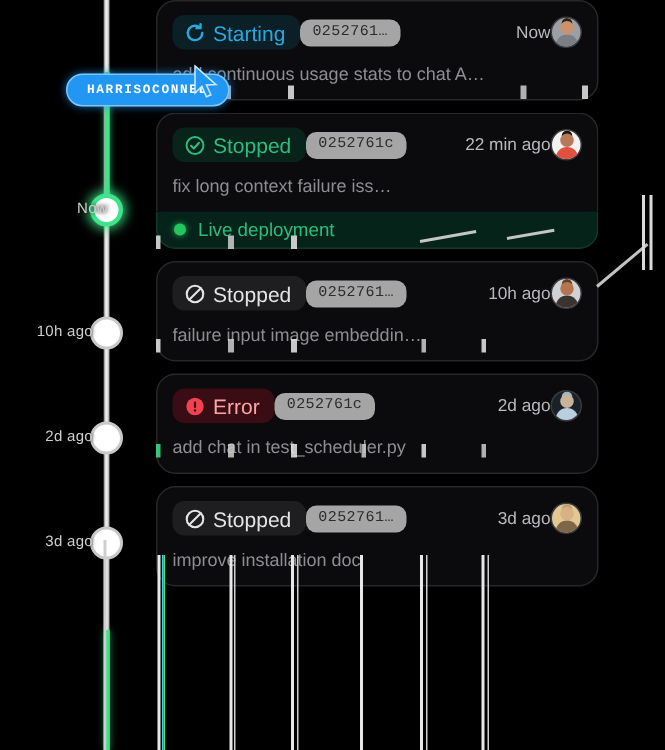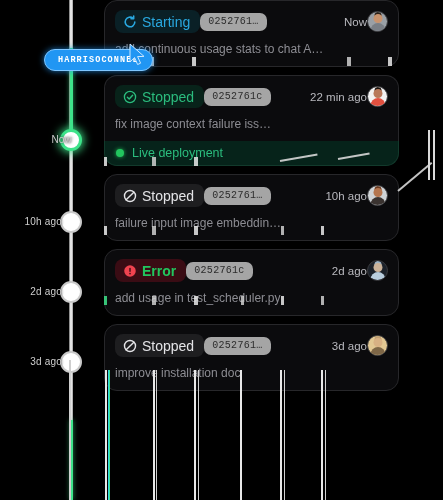--- a/index.html
+++ b/index.html
@@ -140,21 +140,21 @@
     border-radius: 8px;
     font-size: 14px;
     line-height: 1;
     white-space: nowrap;
   }
   .badge .glyph { display: inline-flex; width: 14px; height: 14px; }
 
   .badge-starting { background: #0a2026; color: #29a8e0; }
   .badge-healthy  { background: #08231a; color: #2bbd7e; }
   .badge-stopped  { background: #1e1e20; color: #e4e4e7; }
-  .badge-error    { background: #3a0c14; color: #22c55e; font-weight: bold; }
+  .badge-error    { background: #3a0c14; color: #fca5a5; }
 
   .sha {
     display: inline-flex;
     align-items: center;
     height: 18px;
     padding: 0 8px;
     border-radius: 7px;
     background: #a5a5a5;
     color: #2c2c2c;
     font-family: "Liberation Mono", monospace;
@@ -338,21 +338,21 @@
             <span>Stopped</span>
           </span>
           <span class="sha">0252761c</span>
           <span class="spacer"></span>
           <span class="ago">22 min ago</span>
           <span class="avatar" style="background:#f2f2f2">
             <span class="face" style="background:#e2503f"></span>
             <span class="head" style="background:#b8795a; box-shadow:0 -3px 0 -1px #1d1510"></span>
           </span>
         </div>
-        <div class="card-sub">fix image context failure iss…</div>
+        <div class="card-sub">fix long context failure iss…</div>
       </div>
       <div class="live-strip">
         <span class="live-dot"></span>
         <span class="live-text">Live deployment</span>
       </div>
     </div>
 
     <div class="card">
       <div class="card-head">
         <span class="badge badge-stopped">
@@ -388,21 +388,21 @@
           <span>Error</span>
         </span>
         <span class="sha">0252761c</span>
         <span class="spacer"></span>
         <span class="ago">2d ago</span>
         <span class="avatar" style="background:#1b2129">
           <span class="face" style="background:#b9cede"></span>
           <span class="head" style="background:#cbb39a; box-shadow:0 -3px 0 -1px #9fb6c7"></span>
         </span>
       </div>
-      <div class="card-sub">add usage in test_scheduler.py</div>
+      <div class="card-sub">add chat in test_scheduler.py</div>
     </div>
 
     <div class="card">
       <div class="card-head">
         <span class="badge badge-stopped">
           <span class="glyph">
             <svg width="14" height="14" viewBox="0 0 16 16">
               <circle cx="8" cy="8" r="6.3" fill="none" stroke="#e4e4e7" stroke-width="1.6"></circle>
               <path d="M3.6 12.4 L12.4 3.6" stroke="#e4e4e7" stroke-width="1.6" stroke-linecap="round"></path>
             </svg>

